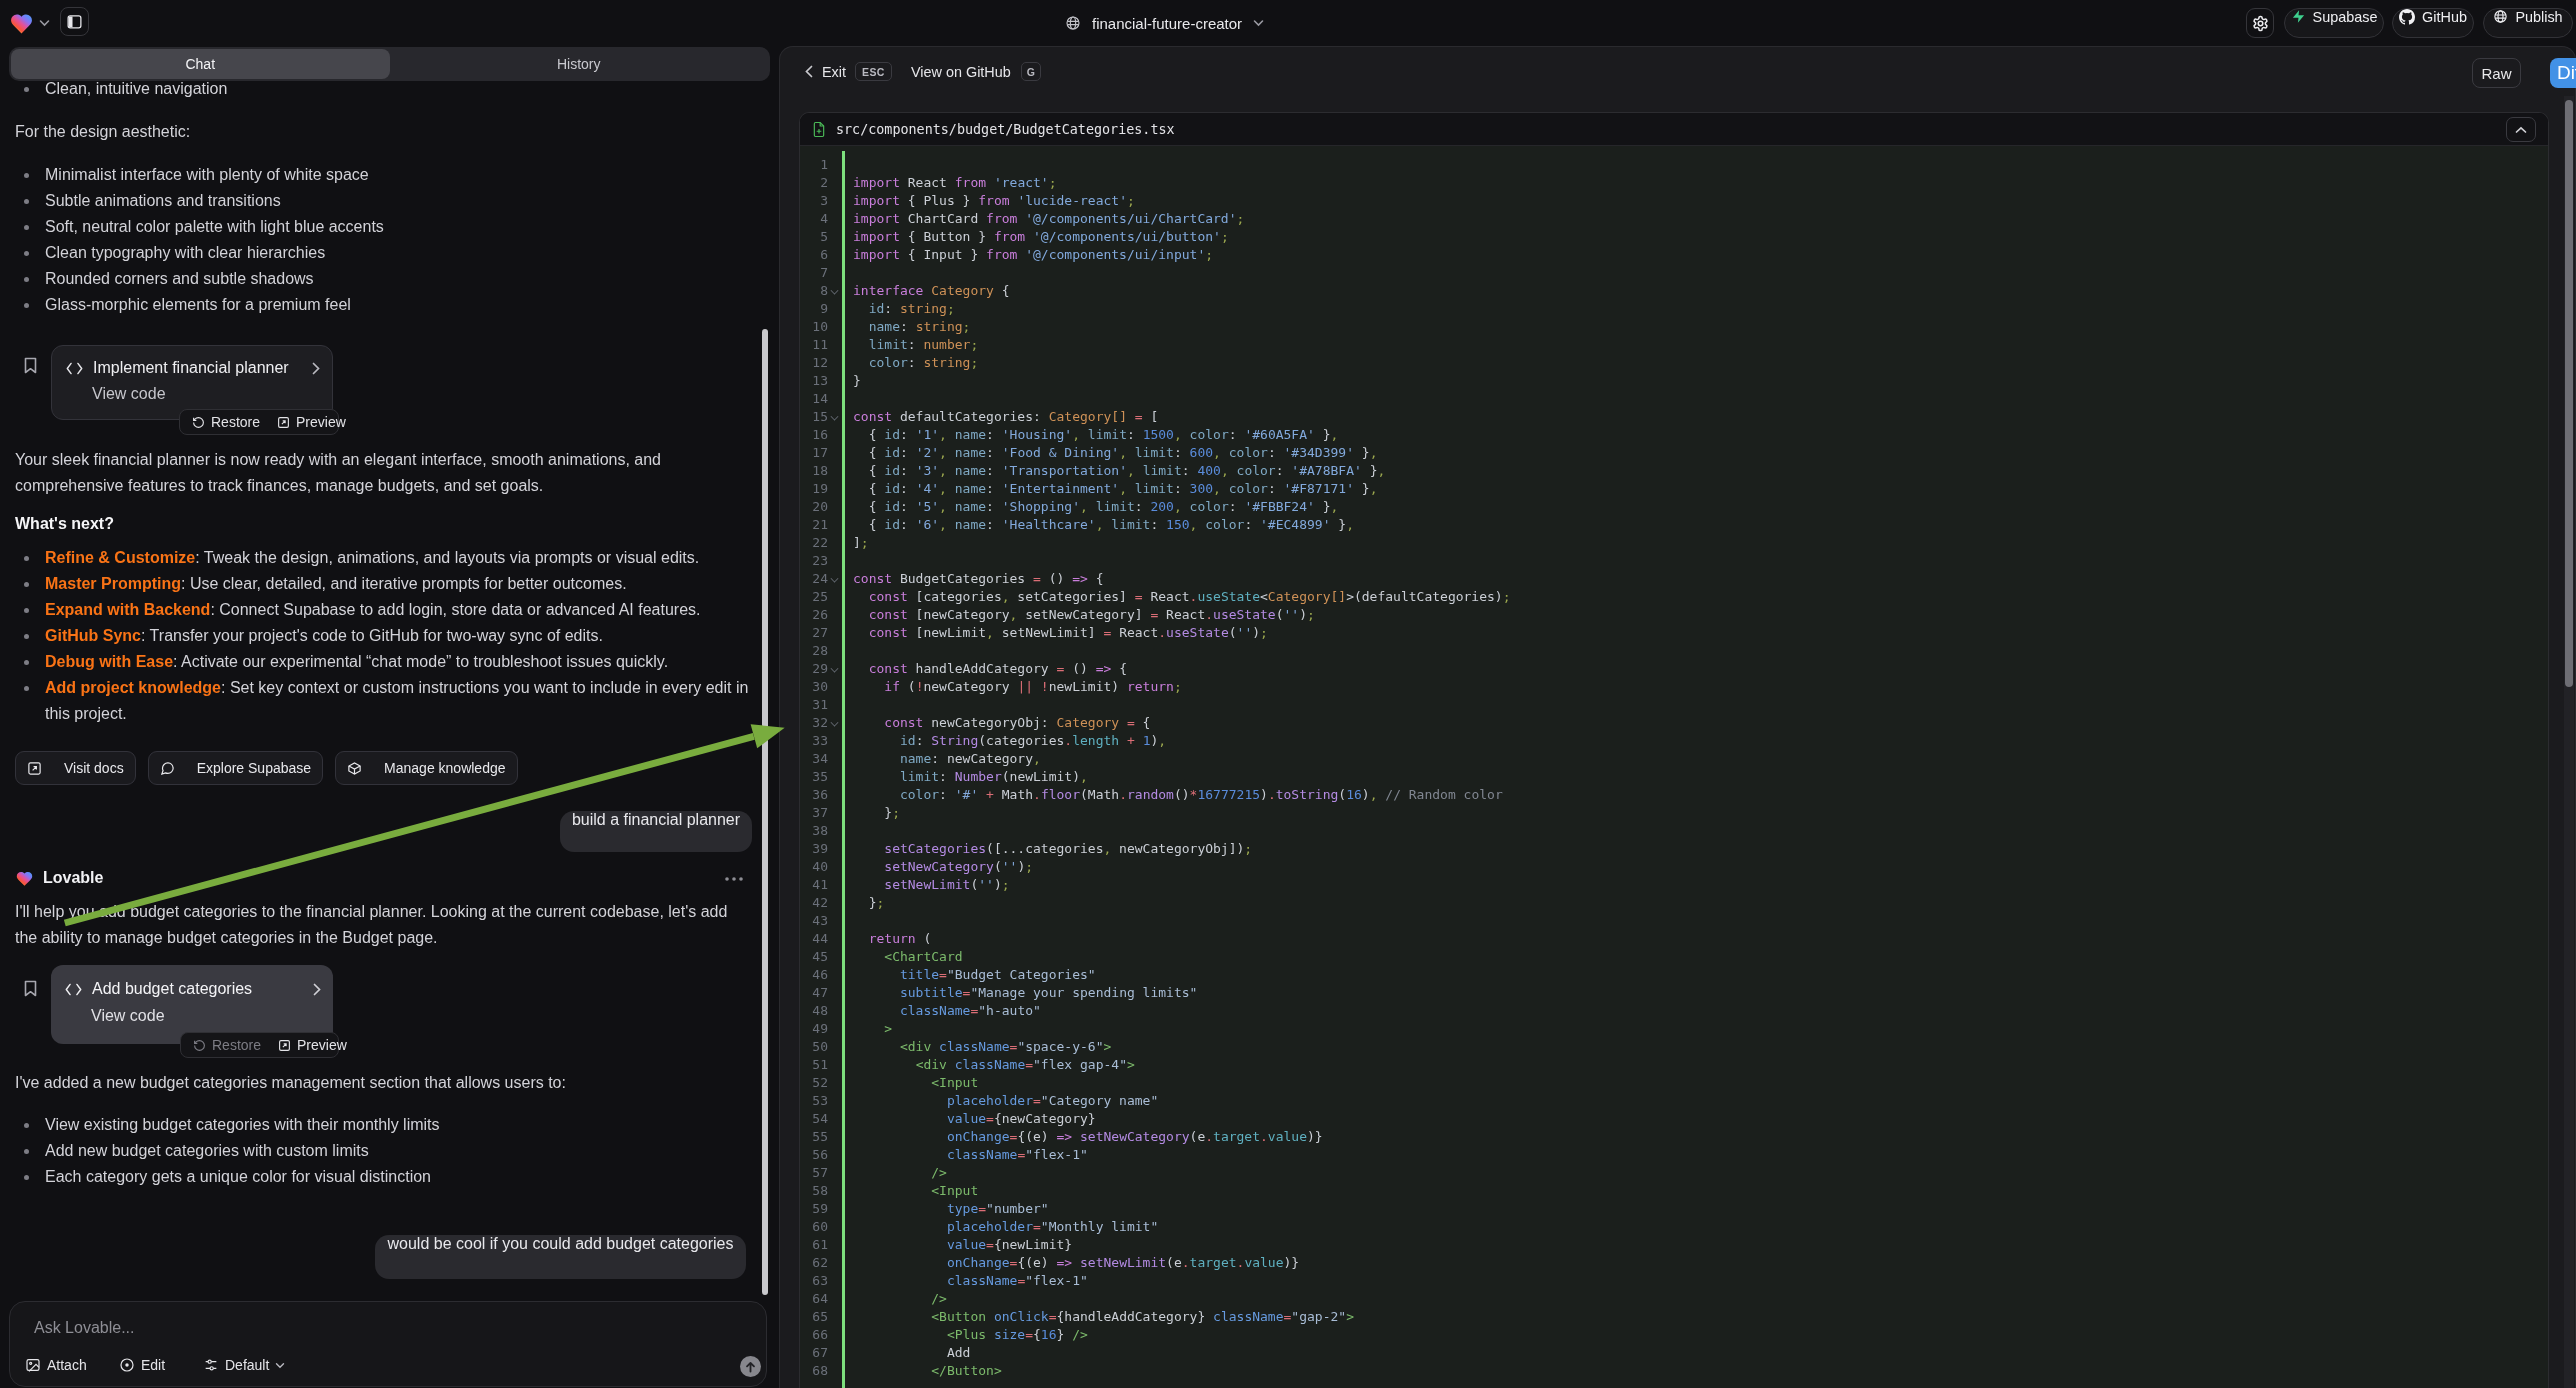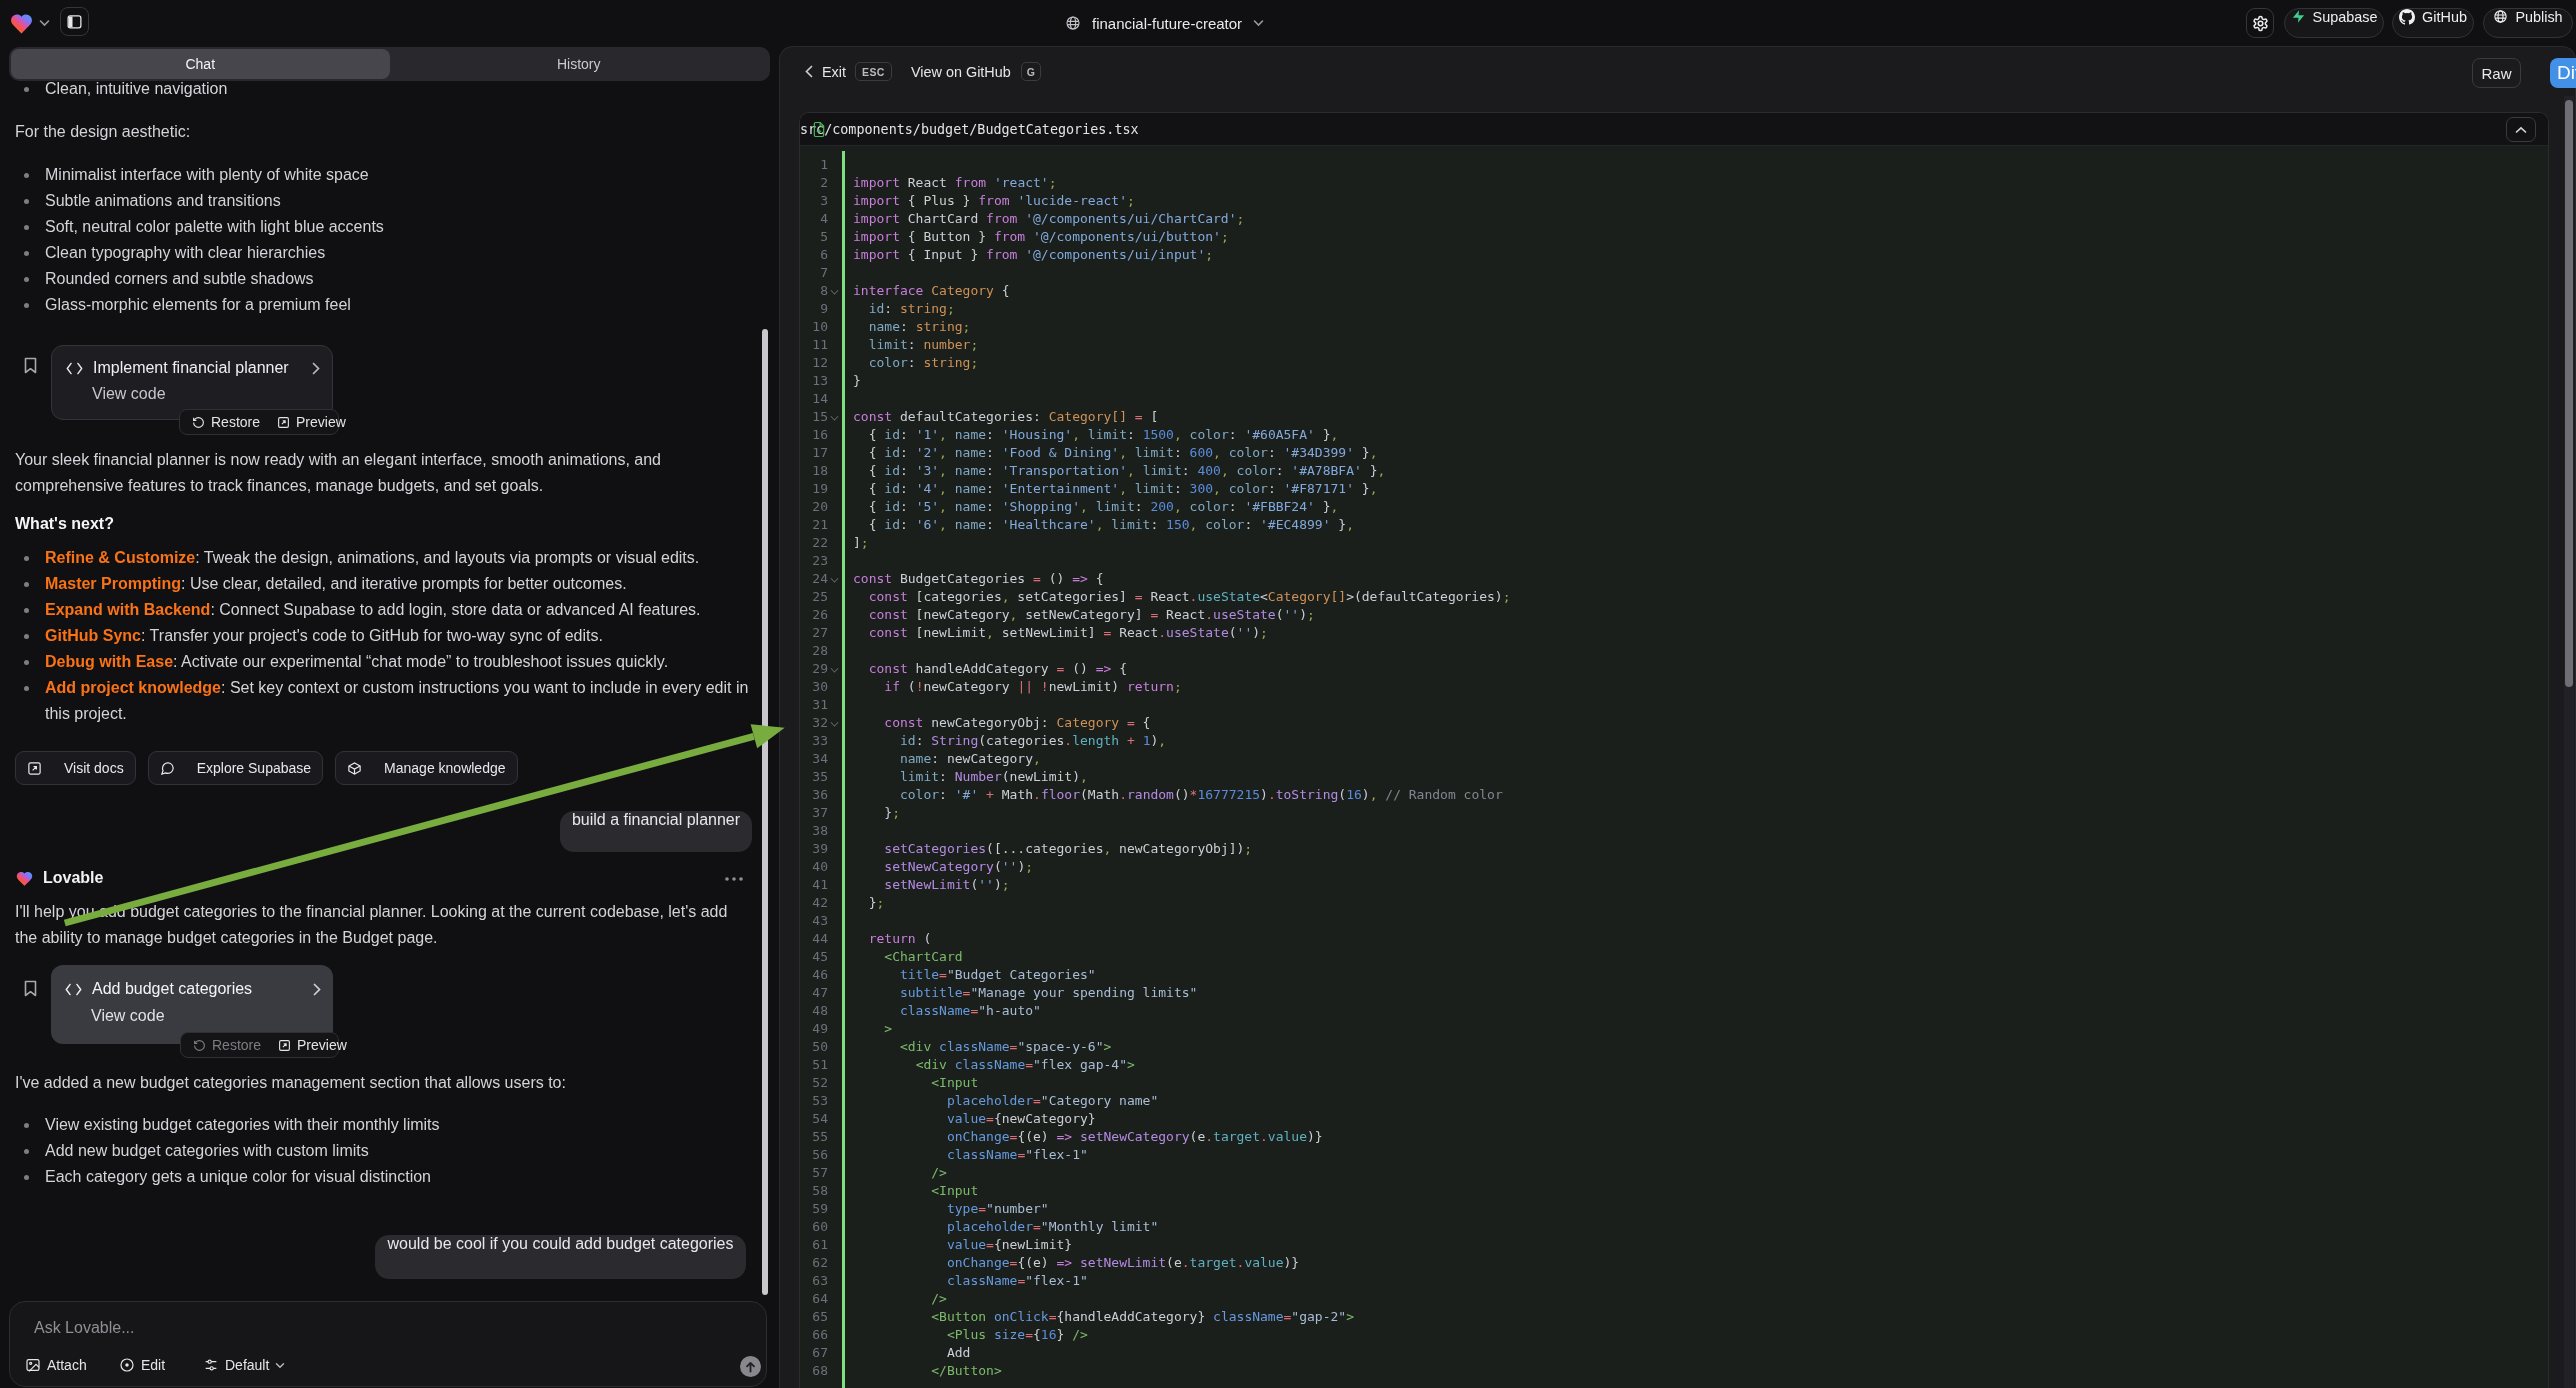--- a/index.html
+++ b/index.html
@@ -57,21 +57,21 @@
   border:1px solid #3A3A40; border-radius:5px; color:#B9B9C0; font-size:10.5px; font-weight:700;
   padding:0 6px; letter-spacing:0.4px; }
 #raw-btn { position:absolute; left:1692px; top:11px; width:49px; height:30px; border:1px solid #3A3A40;
   border-radius:8px; color:#E9E9EB; font-size:15px; display:flex; align-items:center; justify-content:center; }
 #diff-btn { position:absolute; left:1746px; top:11px; width:42px; height:30px; background:#4291E6;
   border-radius:8px; color:#fff; font-size:19px; display:flex; align-items:center; justify-content:center;margin-left:24px; }
 #codecard { position:absolute; left:19px; top:65px; width:1750px; height:1278px;
   border:1px solid #2C2C30; border-bottom:none; border-radius:10px 10px 0 0; overflow:hidden; background:#121215; }
 #filebar { position:absolute; left:0; top:0; width:100%; height:33px; background:#121215;
   border-bottom:1px solid #26262A; display:flex; align-items:center; }
-#filepath { font-family:"DejaVu Sans Mono", monospace; font-size:13.4px; color:#E4E4E8; }
+#filepath { font-family:"DejaVu Sans Mono", monospace; font-size:13.4px; color:#E4E4E8; margin-left:36px; }
 #codearea { position:absolute; left:0; top:33px; width:100%; height:1245px; background:#1B1F1C; }
 #diffline { position:absolute; left:42px; top:5px; bottom:0; width:3px; background:#7DDF7D; }
 #codelines { position:absolute; left:0; top:10px; width:100%;
   font-family:"DejaVu Sans Mono", monospace; font-size:13px; }
 .cl { position:relative; height:18px; line-height:18px; white-space:pre; padding-left:53px; color:#CBCFD6; }
 .cl .ln { position:absolute; left:0; top:0; width:28px; text-align:right; color:#6B707A; }
 .cl .fold { position:absolute; left:31px; top:5px; width:7px; height:7px;
   border-right:1.6px solid #6B707A; border-bottom:1.6px solid #6B707A; transform:rotate(45deg) scale(.8); }
 .tok-kw{color:#C97EDB} .tok-pl{color:#CBCFD6} .tok-str{color:#82A9DC} .tok-jstr{color:#A9BDD6}
 .tok-num{color:#5A8CDB} .tok-ty{color:#CE9157} .tok-pr{color:#7FA9C4} .tok-attr{color:#669ADF}

